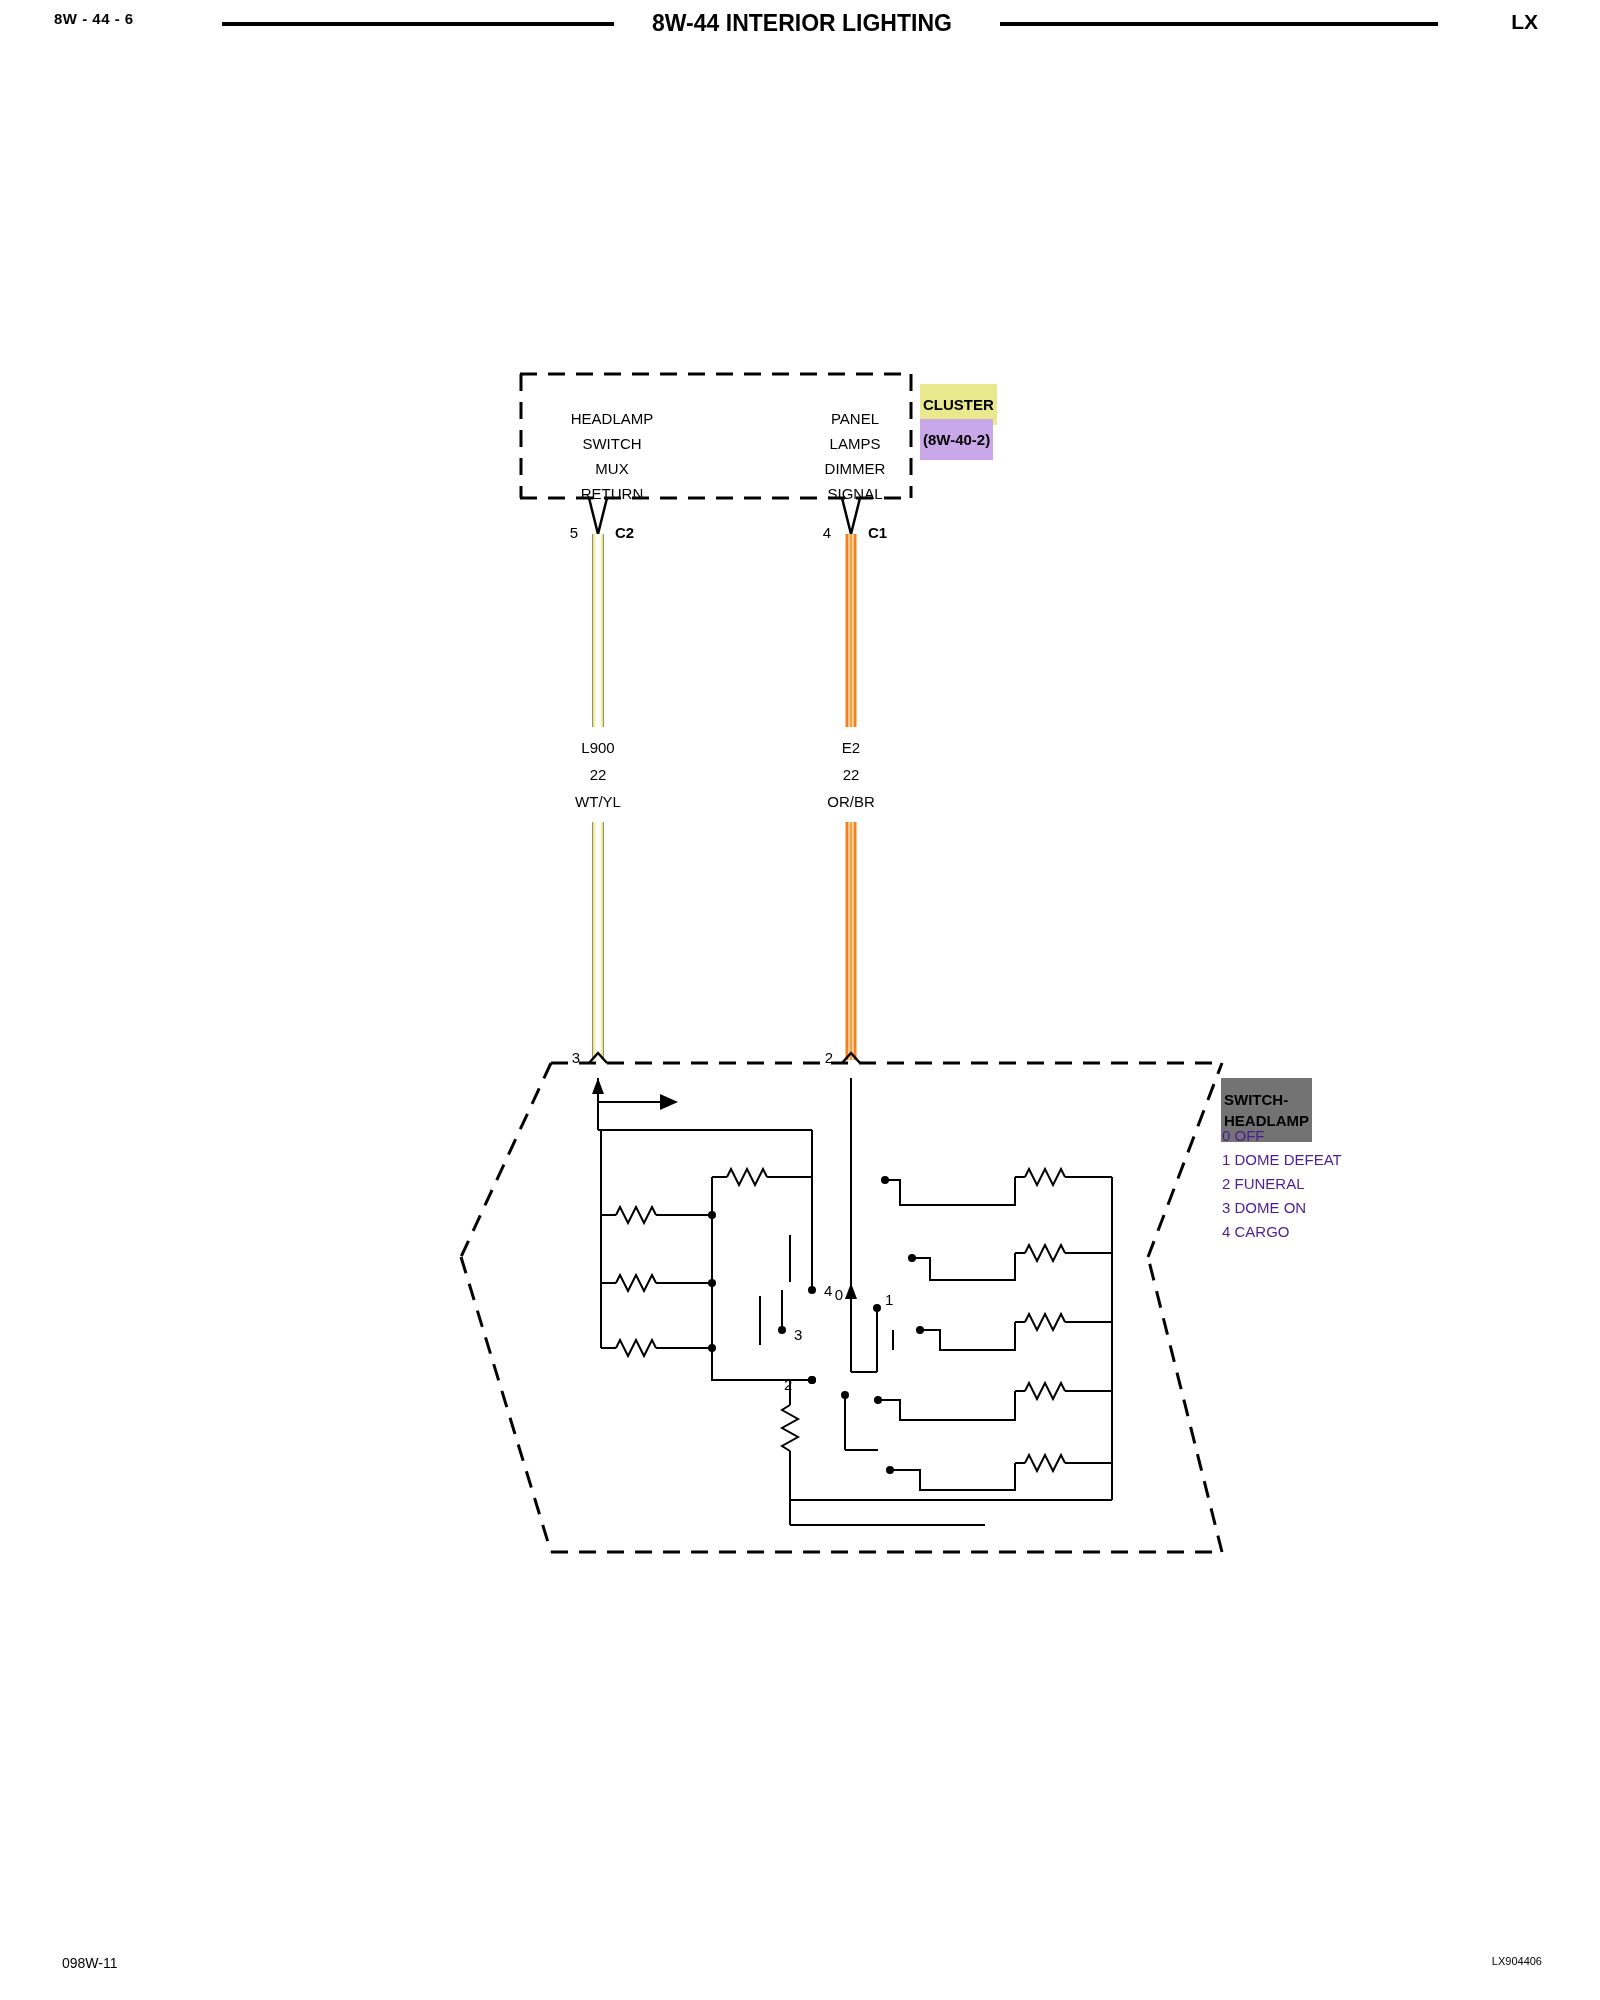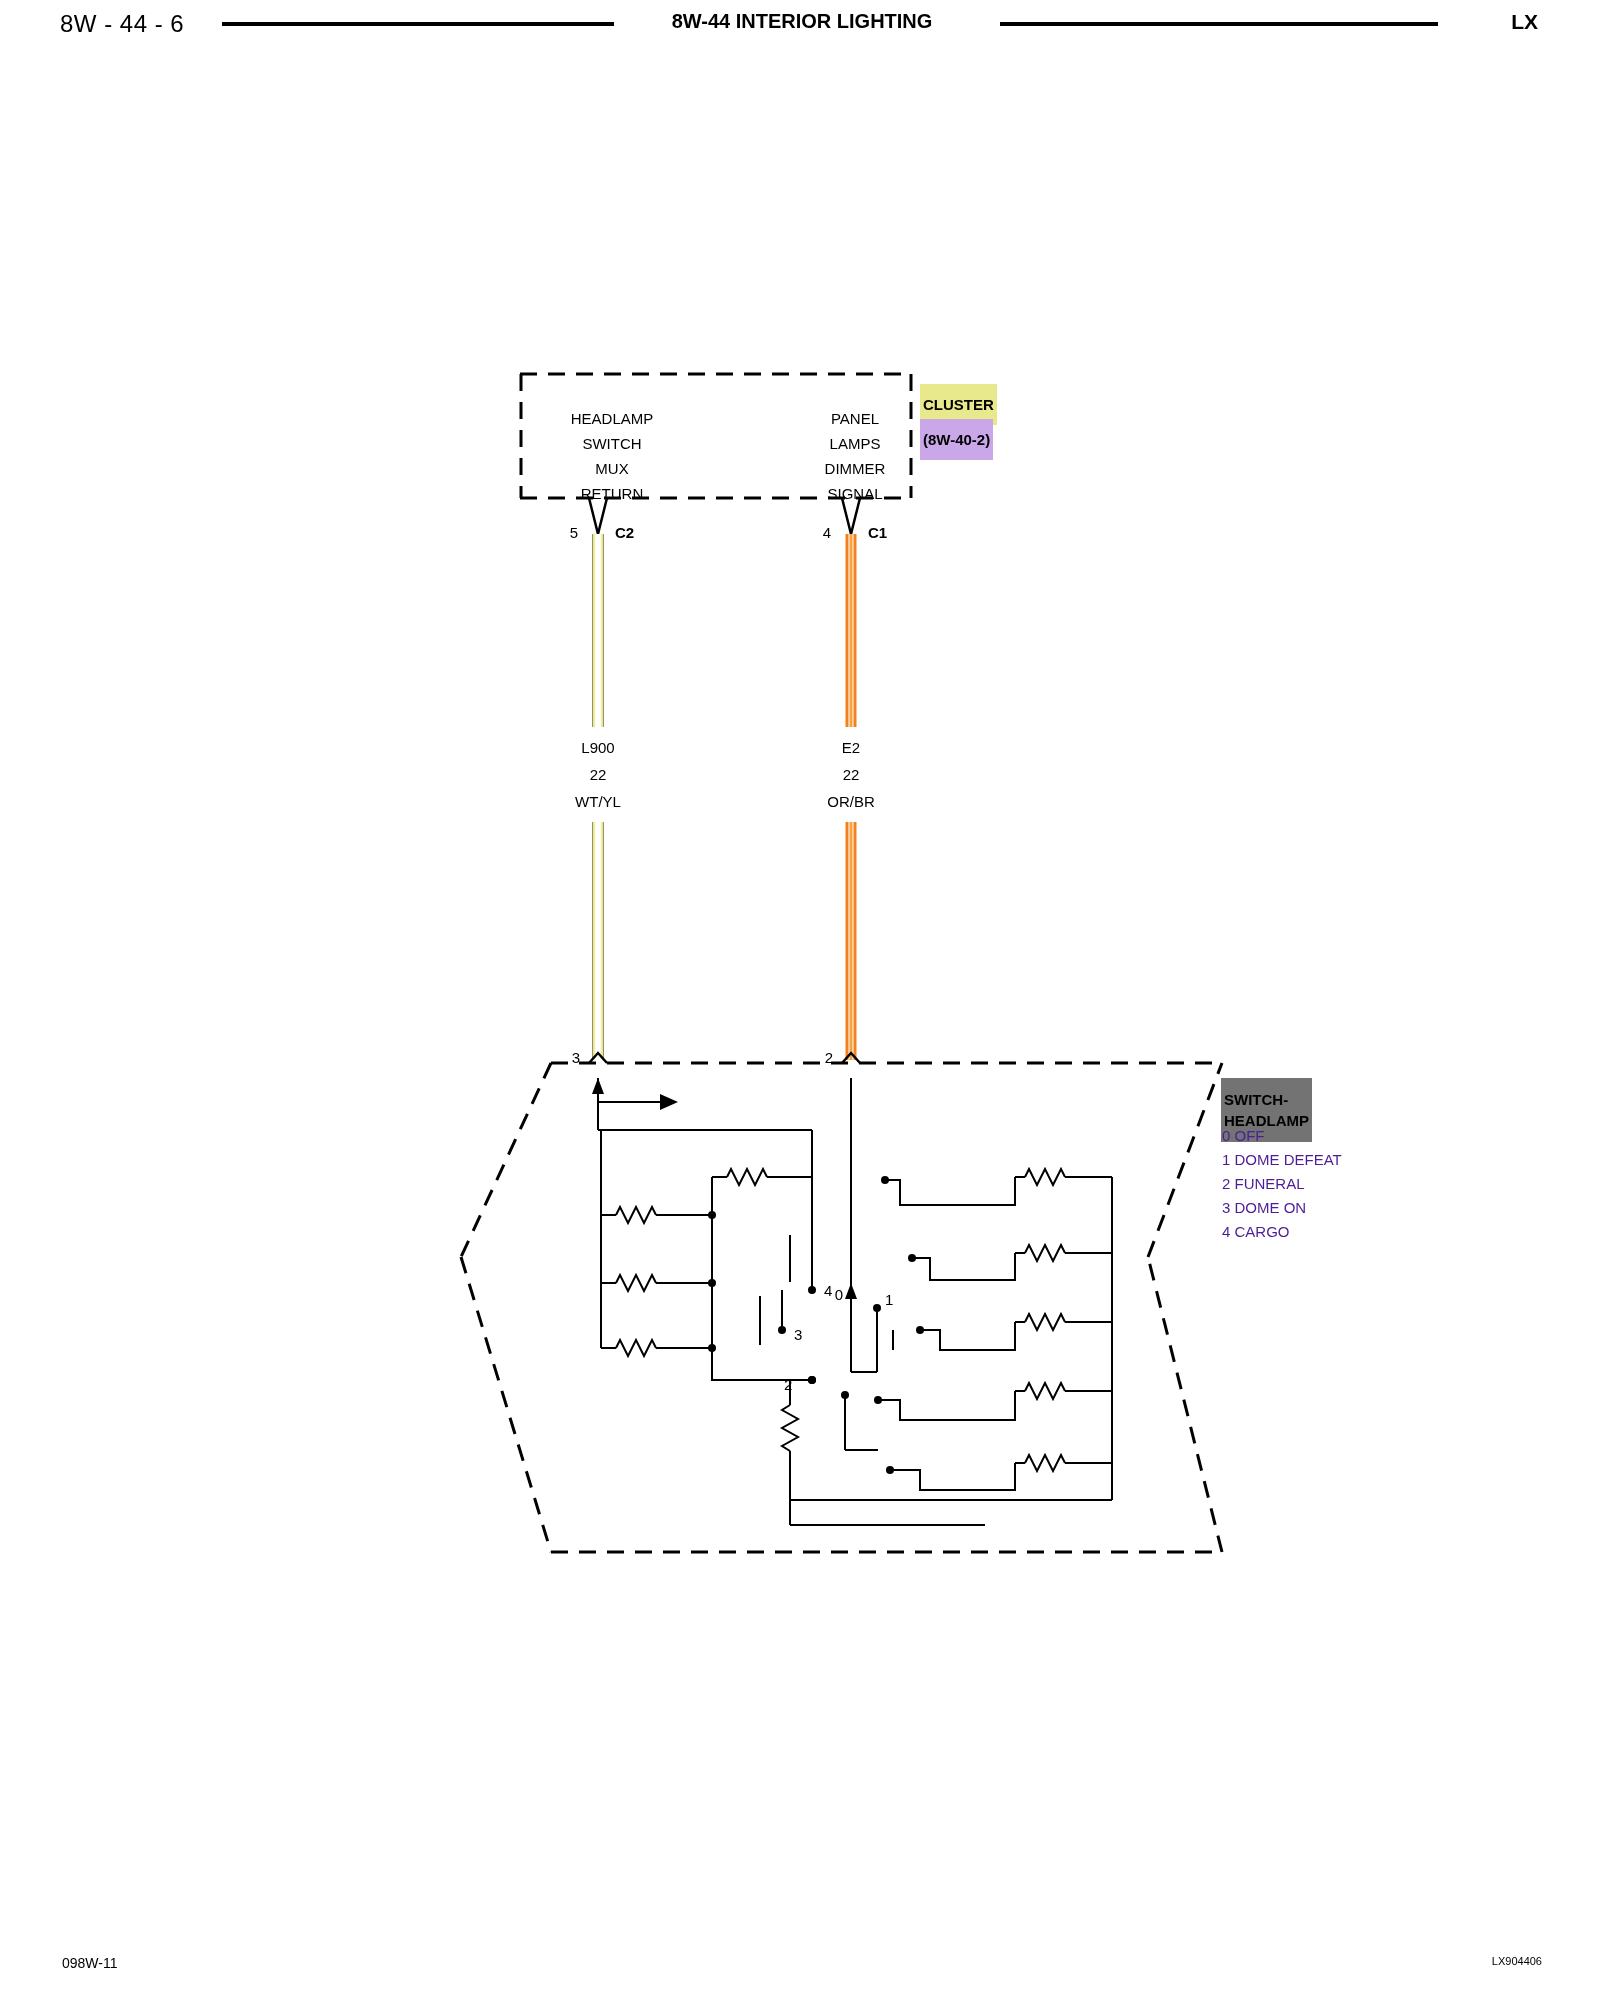--- a/index.html
+++ b/index.html
@@ -19,41 +19,41 @@
   
   #page-header {
     position: absolute;
     top: 0;
     left: 0;
     width: 1600px;
     height: 52px;
   }
   #header-left-code {
     position: absolute;
-    left: 60px;
+    left: 54px;
     top: 10px;
-    font-size: 24px;
-    font-weight: normal;
+    font-size: 15px;
+    font-weight: bold;
     letter-spacing: 0.5px;
   }
   #header-rule-left {
     position: absolute;
     left: 222px;
     top: 22px;
     width: 392px;
     height: 4px;
     background: #000;
   }
   #header-title {
     position: absolute;
     left: 640px;
     top: 10px;
     width: 324px;
     text-align: center;
-    font-size: 20px;
+    font-size: 23px;
     font-weight: bold;
   }
   #header-rule-right {
     position: absolute;
     left: 1000px;
     top: 22px;
     width: 438px;
     height: 4px;
     background: #000;
   }

